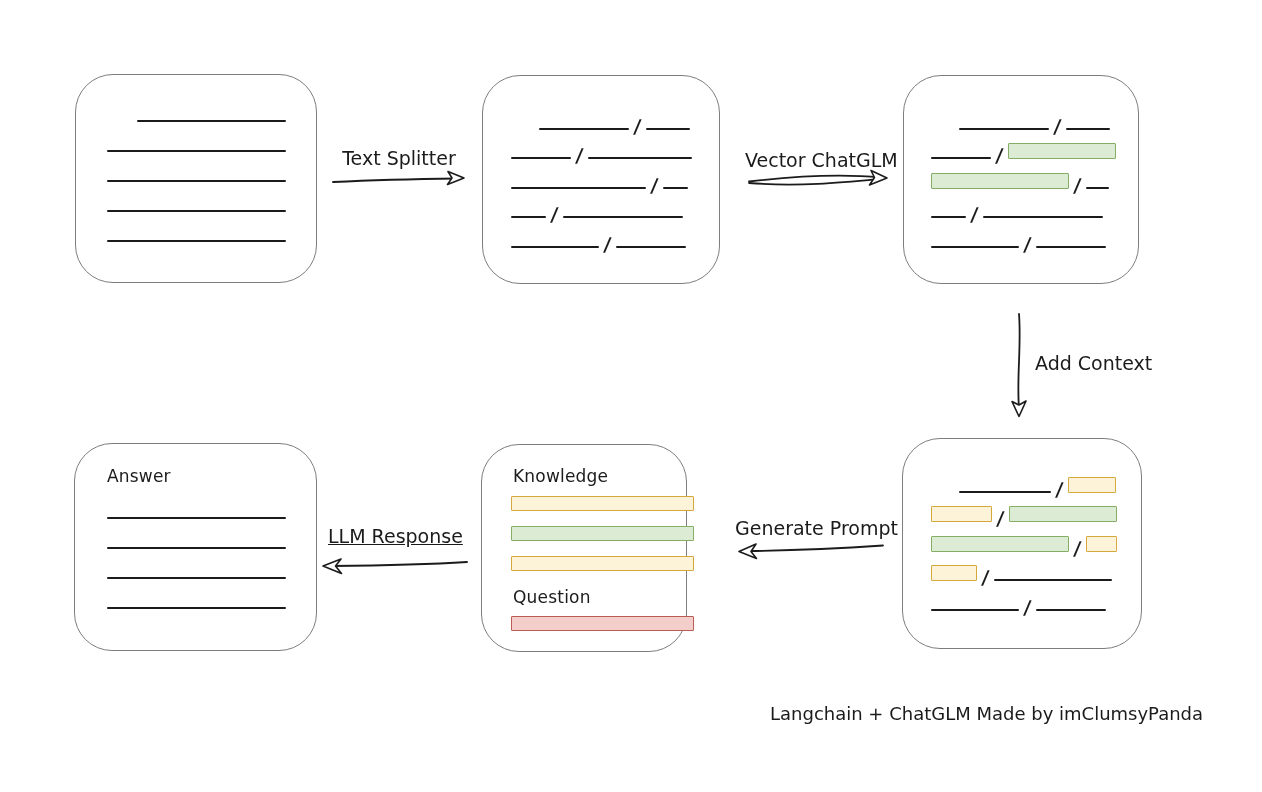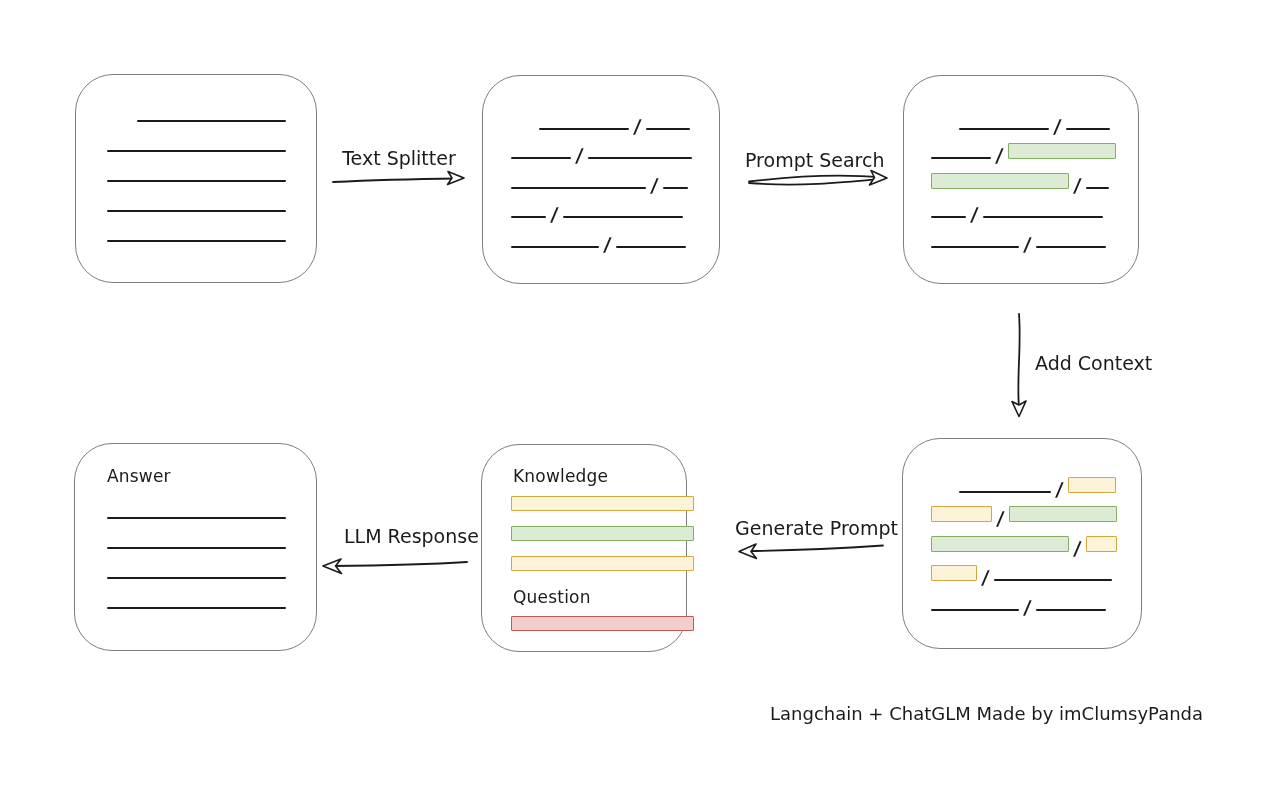--- a/index.html
+++ b/index.html
@@ -248,20 +248,20 @@
         <div class="seg-row">
           <span class="seg seg-line" style="width: 179px;"></span>
         </div>
         <div class="seg-row">
           <span class="seg seg-line" style="width: 179px;"></span>
         </div>
       </div>
   </div>
 
   <div class="arrow-label" style="left:333px;top:147px;width:132px;">Text Splitter</div>
-  <div class="arrow-label" style="left:745px;top:149px;width:132px;">Prompt Search</div>
+  <div class="arrow-label" style="left:745px;top:149px;width:132px;">Vector ChatGLM</div>
   <div class="arrow-label" style="left:1035px;top:352px;text-align:center;">Add Context</div>
   <div class="arrow-label" style="left:735px;top:517px;width:150px;">Generate Prompt</div>
-  <div class="arrow-label" style="left:344px;top:525px;width:126px;">LLM Response</div>
+  <div class="arrow-label" style="left:328px;top:525px;width:126px;text-decoration:underline;">LLM Response</div>
 
   <div class="caption">Langchain + ChatGLM Made by imClumsyPanda</div>
 
 </div>
 
 </body></html>

